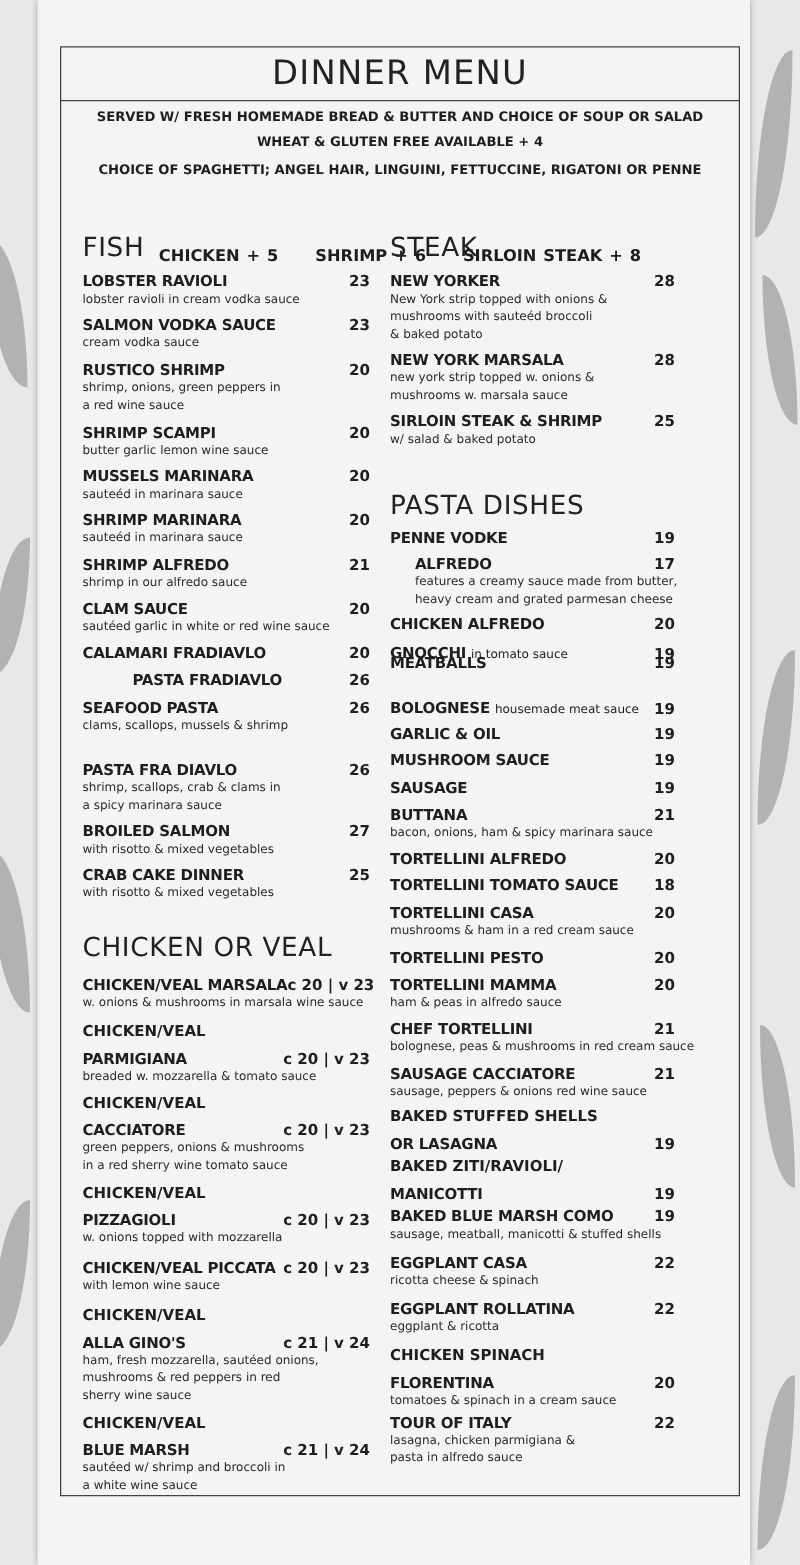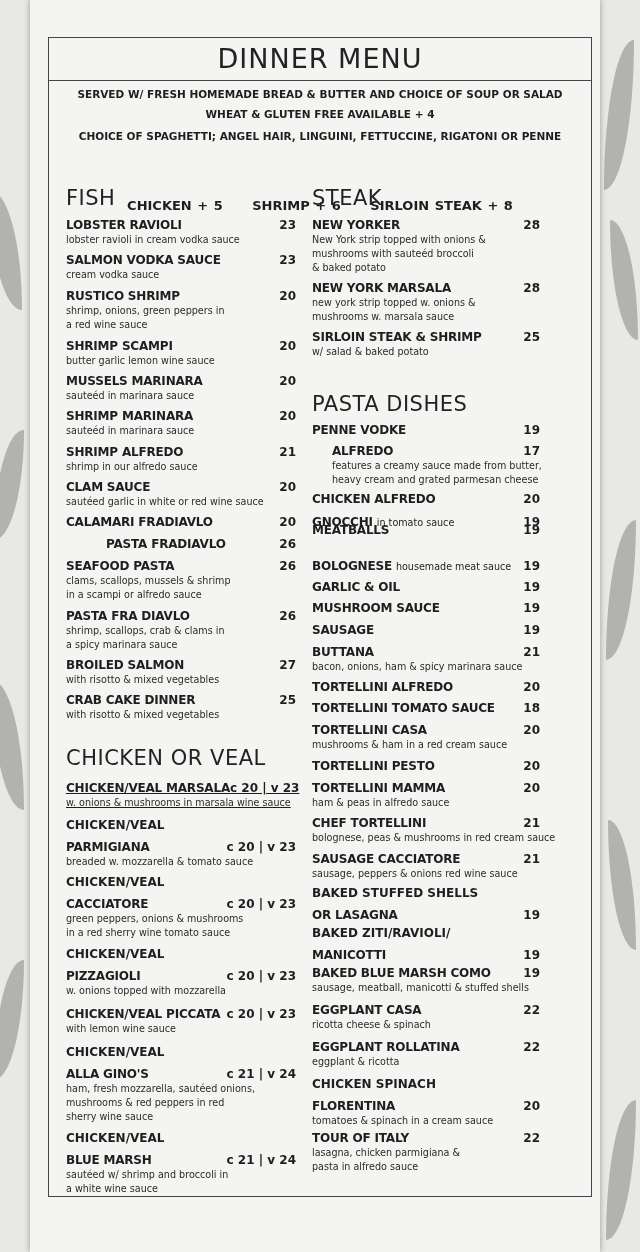--- a/index.html
+++ b/index.html
@@ -148,21 +148,20 @@
           <span><span class="name">PASTA FRADIAVLO</span></span>
           <span class="price">26</span>
         </div>
       </div>
       <div class="item" style="top: 559px;">
         <div class="row">
           <span><span class="name">SEAFOOD PASTA</span></span>
           <span class="price">26</span>
         </div>
         <div class="desc">clams, scallops, mussels &amp; shrimp</div>
-        <div class="desc">in a scampi or alfredo sauce</div>
       </div>
       <div class="item" style="top: 609px;">
         <div class="row">
           <span><span class="name">PASTA FRA DIAVLO</span></span>
           <span class="price">26</span>
         </div>
         <div class="desc">shrimp, scallops, crab &amp; clams in</div>
         <div class="desc">a spicy marinara sauce</div>
       </div>
       <div class="item" style="top: 658px;">
@@ -176,21 +175,21 @@
         <div class="row">
           <span><span class="name">CRAB CAKE DINNER</span></span>
           <span class="price">25</span>
         </div>
         <div class="desc">with risotto &amp; mixed vegetables</div>
       </div>
     </div>
 
   <div class="section-title" style="top:746px">CHICKEN OR VEAL</div>
   <div id="cv-list">
-      <div class="item" style="top: 781px; text-decoration: underline;">
+      <div class="item" style="top: 781px;">
         <div class="row">
           <span><span class="name">CHICKEN/VEAL MARSALA</span></span>
           <span class="price">c 20 | v 23</span>
         </div>
         <div class="desc">w. onions &amp; mushrooms in marsala wine sauce</div>
       </div>
       <div class="item" style="top: 818px;">
         <div class="pre">CHICKEN/VEAL</div>
         <div style="height: 7px;"></div>
         <div class="row">

